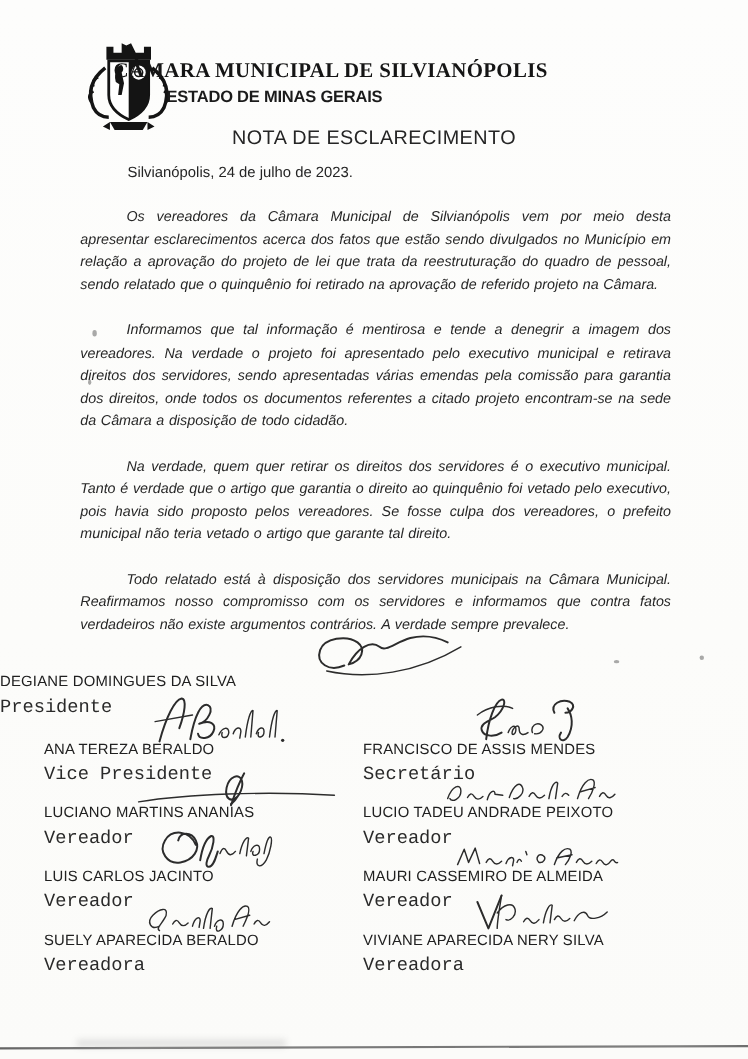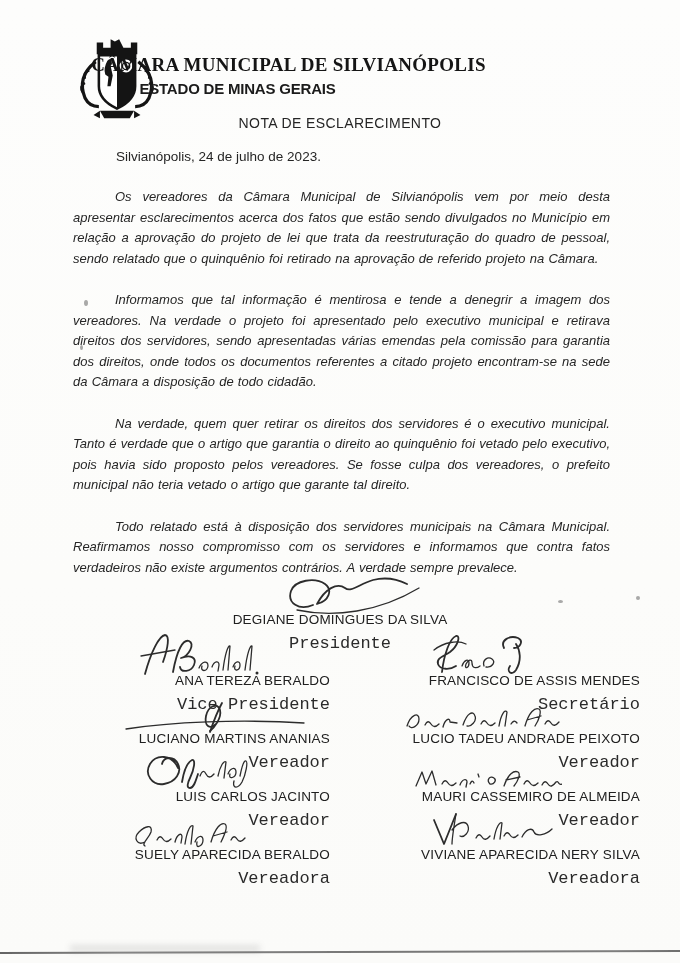--- a/index.html
+++ b/index.html
@@ -3,53 +3,53 @@
 <meta charset="utf-8">
 <style>
   html,body { margin:0; padding:0; background:#ffffff; }
   .page {
     position:relative; width:680px; height:963px; overflow:hidden;
     background:linear-gradient(180deg,#fdfdfc 0%,#fcfcfa 60%,#fbfbf9 100%);
     font-family:"Liberation Sans", sans-serif; color:#222;
   }
   
   .crest { position:absolute; left:60px; top:34px; width:114px; height:96px; }
-  .header-text { position:absolute; top:54px; left:0; width:543px; text-align:center; }
+  .header-text { position:absolute; top:54px; left:12px; width:543px; text-align:center; }
   .org-name {
     font-family:"Liberation Serif", serif; font-weight:bold; font-size:19px;
     letter-spacing:.3px; color:#151515; transform:translateX(17px); white-space:nowrap;
   }
   .org-state {
     font-weight:bold; font-size:15px; letter-spacing:-.2px; margin-top:4px;
     color:#1b1b1b; transform:translateX(-34px); white-space:nowrap;
   }
   .doc-title { position:absolute; top:115px; left:0; width:680px; text-align:center;
-    font-size:14px; letter-spacing:.4px; color:#252525; }
+    font-size:18px; letter-spacing:.4px; color:#252525; }
   .dateline { position:absolute; top:149px; left:116px; font-size:13.5px; color:#252525; }
   
   .body-text {
     position:absolute; top:187px; left:73px; width:537px;
     font-size:13px; line-height:20.5px; text-align:justify; color:#262626;
     word-spacing:.6px;
     font-style:italic;
   }
   .body-text p { margin:0 0 21px 0; text-indent:42px; }
   
   .sig-name { font-size:13.5px; color:#202020; letter-spacing:.2px; white-space:nowrap; }
   .sig-role { font-size:17px; color:#2a2a2a; margin-top:7px;font-family:Liberation Mono, monospace; }
   .autograph path { fill:none; stroke:#2c2c2c; stroke-width:1.8;
     stroke-linecap:round; stroke-linejoin:round; }
   .autograph .thin { stroke-width:1.3; }
-  .sig-president { position:absolute; top:575px; left:0; width:680px; text-align:center; }
+  .sig-president { position:absolute; top:575px; left:0; width:680px; }
   .sig-president .autograph { display:block; margin:0 auto -7px auto; transform:translateX(14px); }
   .sig-grid {
     position:absolute; top:657px; left:40px; width:600px;
     display:grid; grid-template-columns:290px 310px; grid-auto-rows:58px;
   }
-  .sig { position:relative; text-align:right; padding-top:16px; }
+  .sig { position:relative; text-align:left; padding-top:16px; }
   .sig .autograph { position:absolute; bottom:39px; left:50%; transform:translateX(-50%); }
   
   .scan-edge {
     position:absolute; left:-4px; right:-4px; bottom:10px; height:2px;
     background:linear-gradient(90deg,#3c3c3c,#6a6a6a 18%,#565656 55%,#606060 90%,#4a4a4a);
     opacity:.8; transform:rotate(-.18deg); border-radius:1px;
   }
   .smudge { position:absolute; left:70px; bottom:11px; width:190px; height:7px;
     background:#8a8a8a; opacity:.22; filter:blur(3px); }
   .speck { position:absolute; background:#555; opacity:.5; border-radius:50%; }

